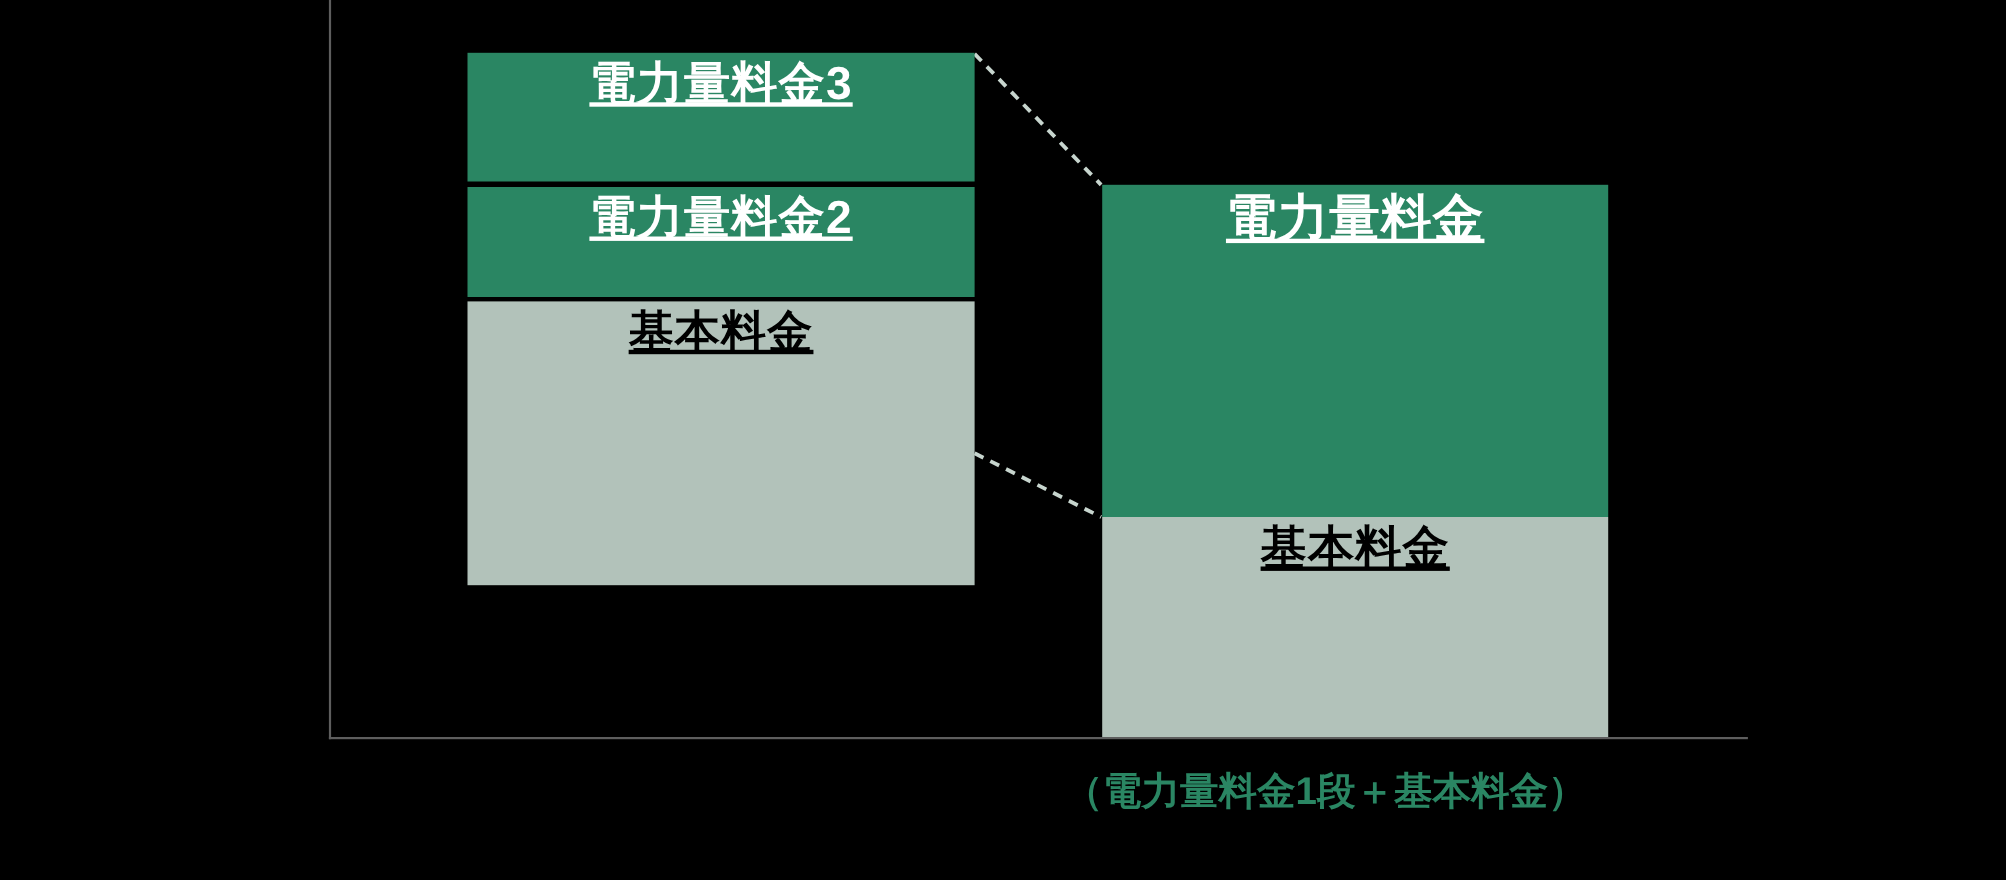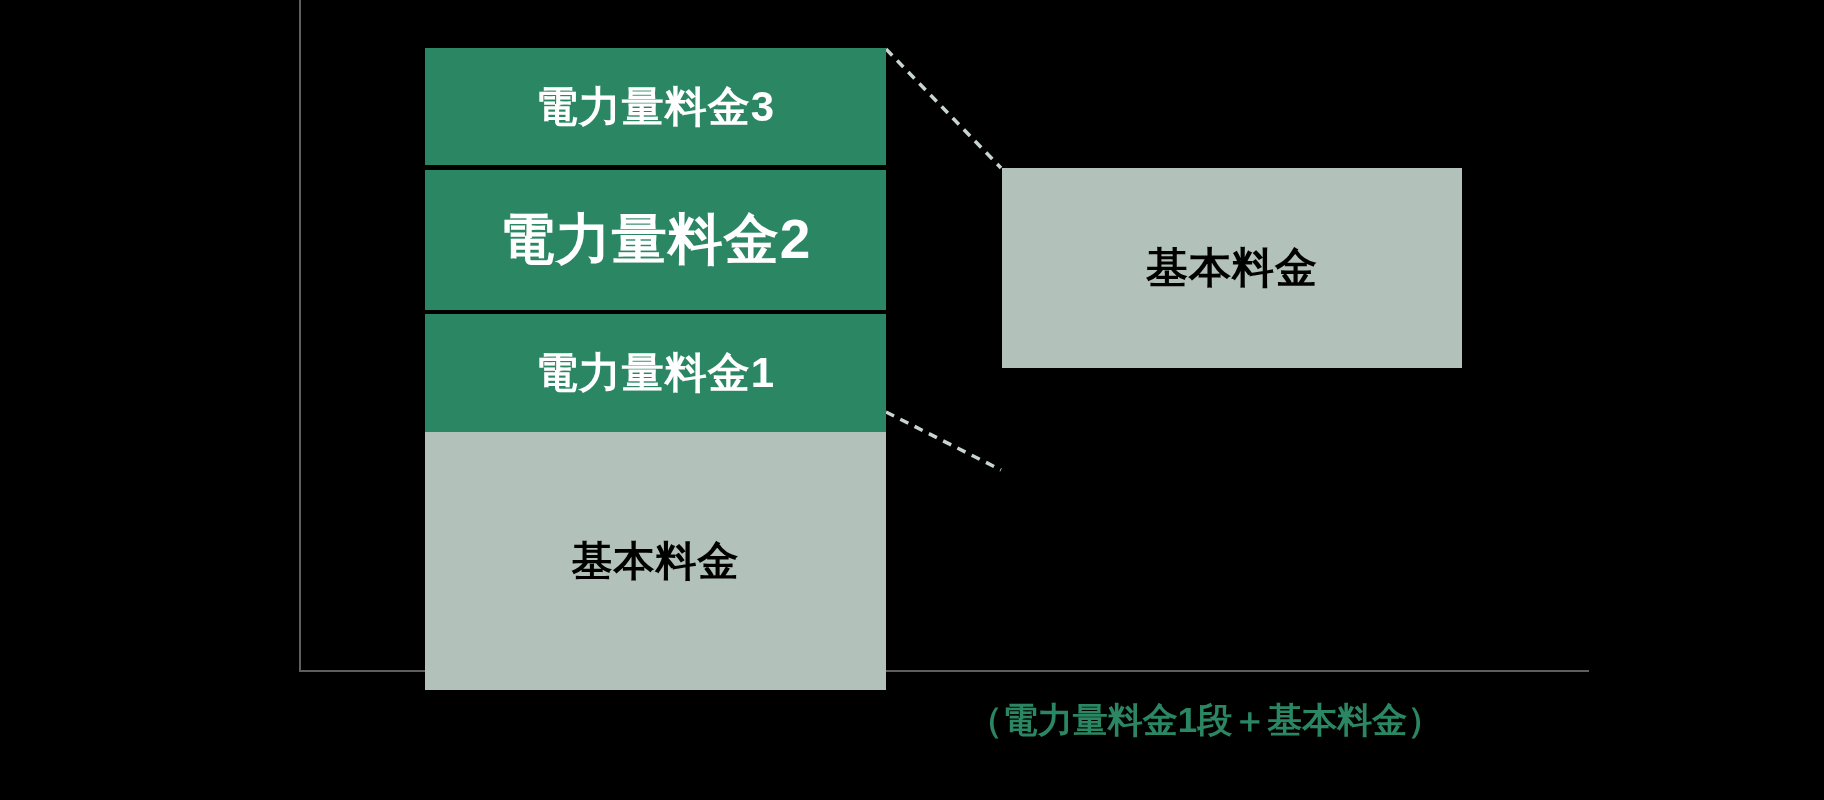--- a/index.html
+++ b/index.html
@@ -47,29 +47,30 @@
   
   .bar {
     position: absolute;
     display: flex;
     flex-direction: column;
   }
   .bar-left  { left: 425px;  top: 48px;  width: 461px; }
   .bar-right { left: 1002px; top: 168px; width: 460px; }
   .seg {
     display: flex;
-    align-items: center;
+    align-items: flex-start;
     justify-content: center;
     font-weight: bold;
     letter-spacing: 1px;
+    text-decoration: underline;
   }
   .seg.green { background: var(--green, #2a8663); color: #ffffff; }
   .seg.sage  { background: var(--sage, #b2c2ba);  color: #000000; }
   .seg-l3 { height: 117px; margin-bottom: 5px; font-size: 42px; }
-  .seg-l2 { height: 140px; margin-bottom: 4px; font-size: 55px; }
+  .seg-l2 { height: 100px; margin-bottom: 4px; font-size: 42px; }
   .seg-l1 { height: 118px; font-size: 42px; }
   .seg-lbase { height: 258px; font-size: 41px; }
   .seg-renergy { height: 302px; font-size: 46px; }
   .seg-rbase { height: 200px; font-size: 42px; }
   
   .caption {
     position: absolute;
     left: 950px;
     top: 690px;
     width: 510px;
@@ -94,29 +95,29 @@
     <line x1="886" y1="412" x2="1001" y2="470"></line>
   </svg>
 
   <div class="bar bar-left">
     <div class="seg green seg-l3">
       <span>電力量料金3</span>
     </div>
     <div class="seg green seg-l2">
       <span>電力量料金2</span>
     </div>
-    <div class="seg green seg-l1">
-      <span>電力量料金1</span>
-    </div>
     <div class="seg sage seg-lbase">
       <span>基本料金</span>
     </div>
   </div>
 
   <div class="bar bar-right">
+    <div class="seg green seg-renergy">
+      <span>電力量料金</span>
+    </div>
     <div class="seg sage seg-rbase">
       <span>基本料金</span>
     </div>
   </div>
 
   <div class="caption">
     <div>（電力量料金1段＋基本料金）</div>
   </div>
 
 </div>

